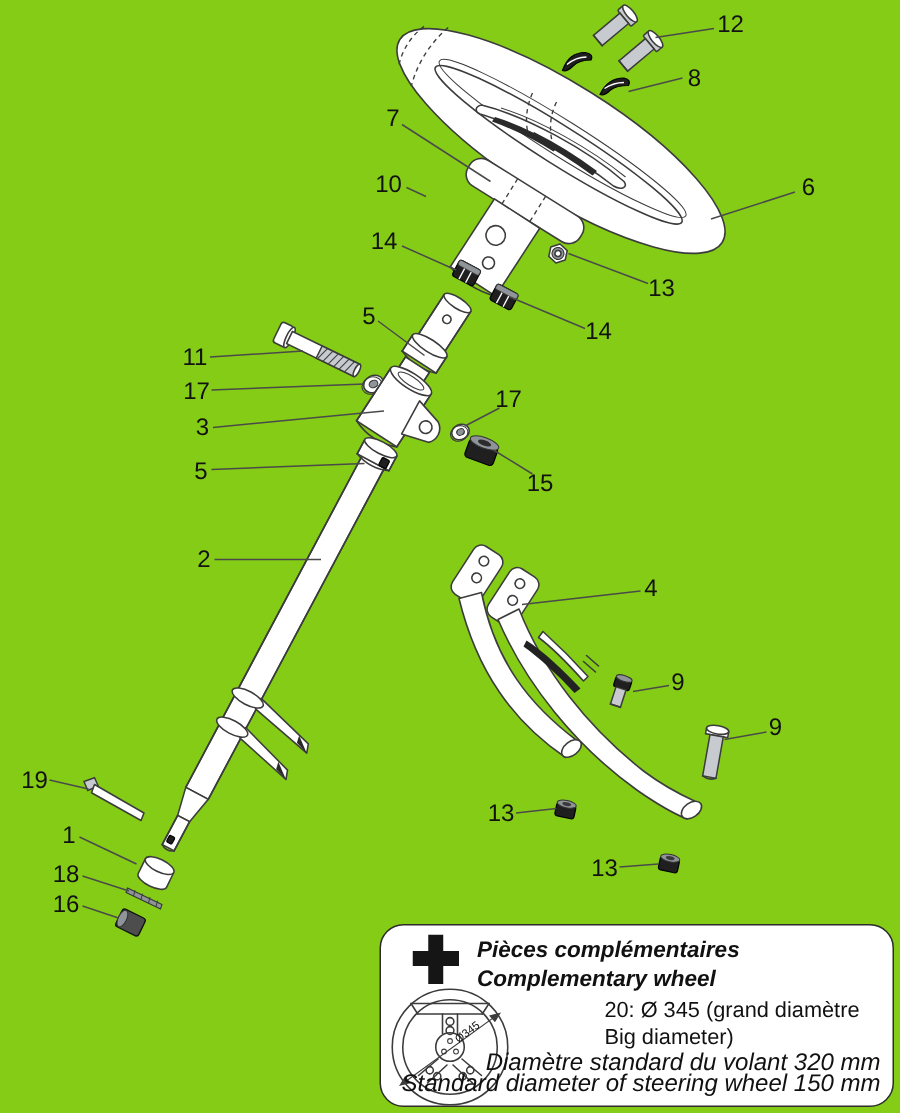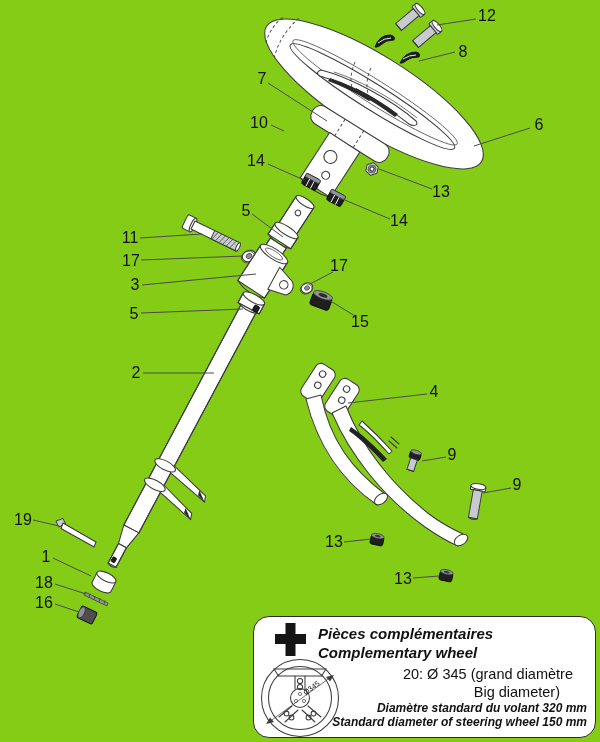--- a/index.html
+++ b/index.html
@@ -17,25 +17,25 @@
   .dash{ fill:none;    stroke:#3c3c3c; stroke-width:0.9; stroke-dasharray:3 2.6; }
   .ldr { fill:none;    stroke:#4a4a4a; stroke-width:1; }
   .lbl { font-size:16px; fill:#121212; }
   
   .legend { position:absolute; left:253px; top:616px; width:343px; height:122px;
             border:1.7px solid #2c2c2c; border-radius:16px; box-sizing:border-box; background:#fff;padding-left:40px; }
   .legend .plus  { position:absolute; left:21px; top:6px; }
   .legend .wheel { position:absolute; left:3px;  top:39px; }
   .legend .titles { position:absolute; left:64px; top:7px; font-style:italic; font-weight:bold;
                     font-size:15px; line-height:19px; color:#111; white-space:nowrap; }
-  .legend .size-note { position:absolute; right:22px; top:48px; text-align:right;
+  .legend .size-note { position:absolute; right:22px; top:48px; text-align:left;
                        font-size:14.5px; line-height:18px; color:#111; white-space:nowrap; }
   .legend .size-note .l2 { margin-right:13px; }
   .legend .small-note { position:absolute; right:8px; top:85px; text-align:right;
-                        font-style:italic; font-size:12px; line-height:13.5px; color:#111; white-space:nowrap;font-weight:bold; }
+                        font-style:italic; font-size:16px; line-height:13.5px; color:#111; white-space:nowrap; }
 </style>
 </head>
 <body>
 
 <div class="stage">
 
 <svg id="art" width="600" height="742" viewBox="0 0 600 742">
 
   <g>
     <g transform="rotate(32.2 374 94)">

